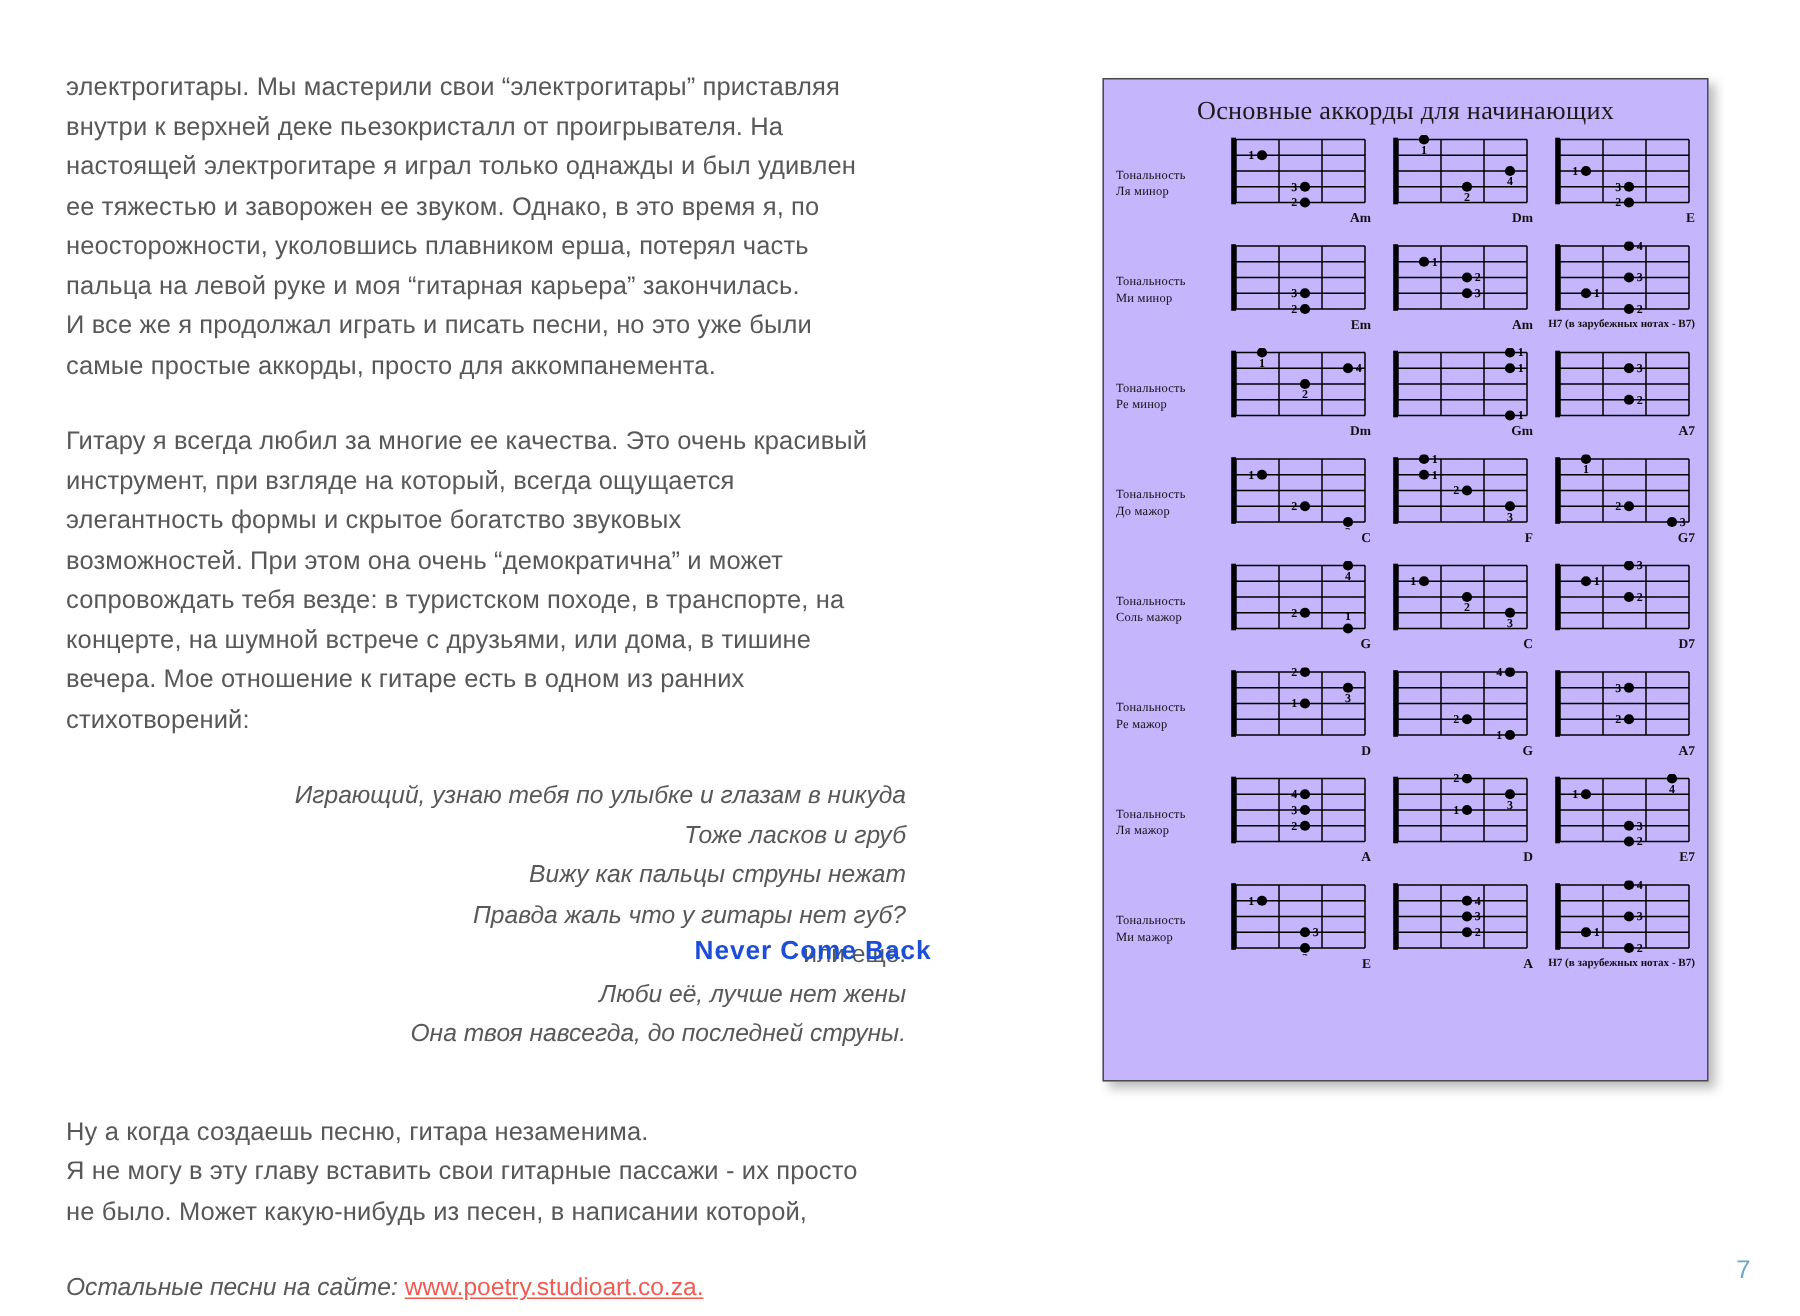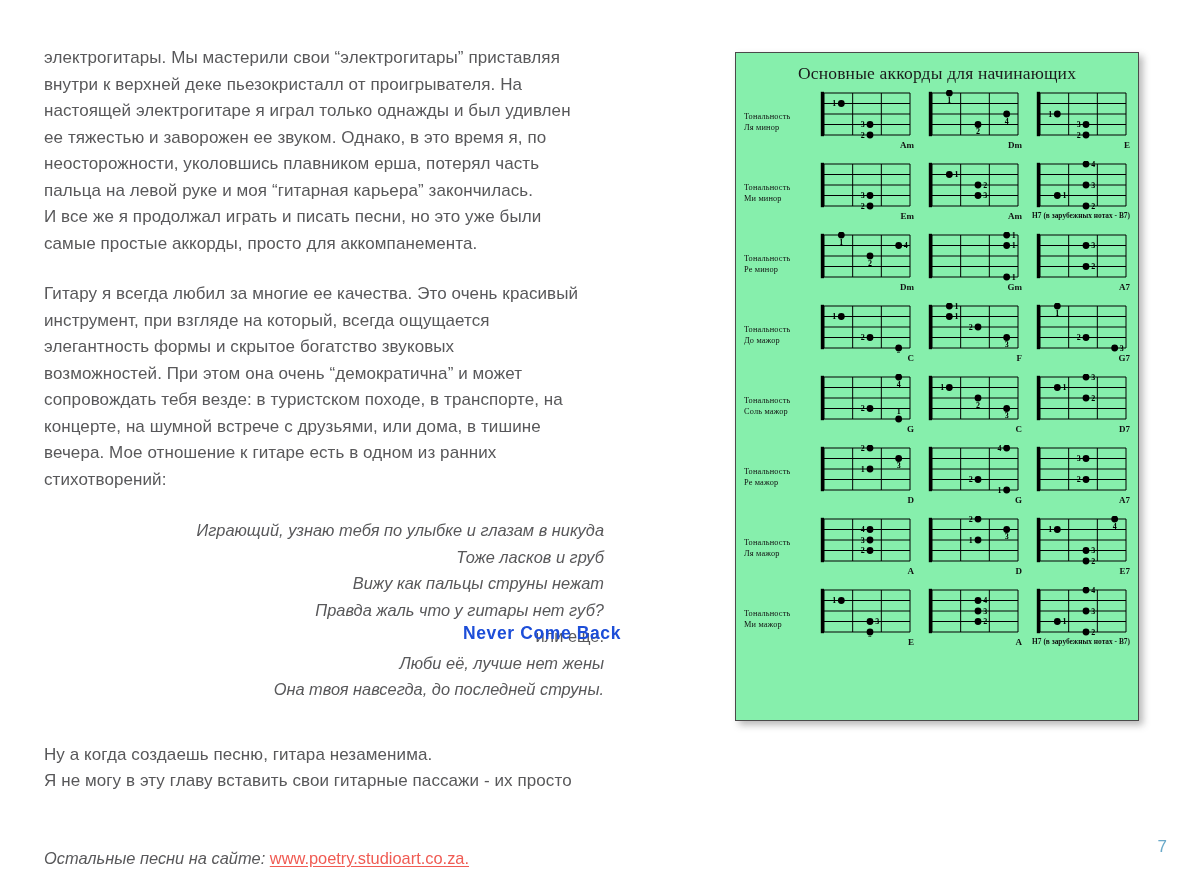--- a/index.html
+++ b/index.html
@@ -79,21 +79,21 @@
     font-weight: 400;
   }
 
   
   #chord-panel {
     position: absolute;
     left: 735px;
     top: 52px;
     width: 404px;
     height: 669px;
-    background: #86efac;
+    background: #c4b5fd;
     border: 1px solid #4a4a4a;
     box-sizing: border-box;
     box-shadow: 4px 4px 7px rgba(80,80,80,0.40);
   }
   #chord-title {
     text-align: center;
     font-family: "Liberation Serif", "DejaVu Serif", serif;
     font-size: 17.5px;
     color: #1a1a1a;
     padding-top: 10px;
@@ -160,21 +160,21 @@
         <div class="poem-line">Тоже ласков и груб</div>
         <div class="poem-line">Вижу как пальцы струны нежат</div>
         <div class="poem-line">Правда жаль что у гитары нет губ?</div>
         <div class="poem-line plain">или еще:</div>
         <div class="poem-line">Люби её, лучше нет жены</div>
         <div class="poem-line">Она твоя навсегда, до последней струны.</div>
       </div>
     <div id="never-come-back">Never Come Back</div>
   </div>
 
-  <p class="para" id="p3" style="margin-top:39px;"><span>Ну а когда создаешь песню, гитара незаменима.</span><br><span>Я не могу в эту главу вставить свои гитарные пассажи - их просто</span><br><br></p>
+  <p class="para" id="p3" style="margin-top:39px;"><span>Ну а когда создаешь песню, гитара незаменима.</span><br><span>Я не могу в эту главу вставить свои гитарные пассажи - их просто</span><br><span>не было. Может какую-нибудь из песен, в написании которой,</span><br></p>
 
   <p id="site-line">
     <span>Остальные песни на сайте: </span><a id="site-link" href="#">www.poetry.studioart.co.za.</a>
   </p>
 
 </div>
 
 <div id="page-number">7</div>
 
 <div id="chord-panel">

